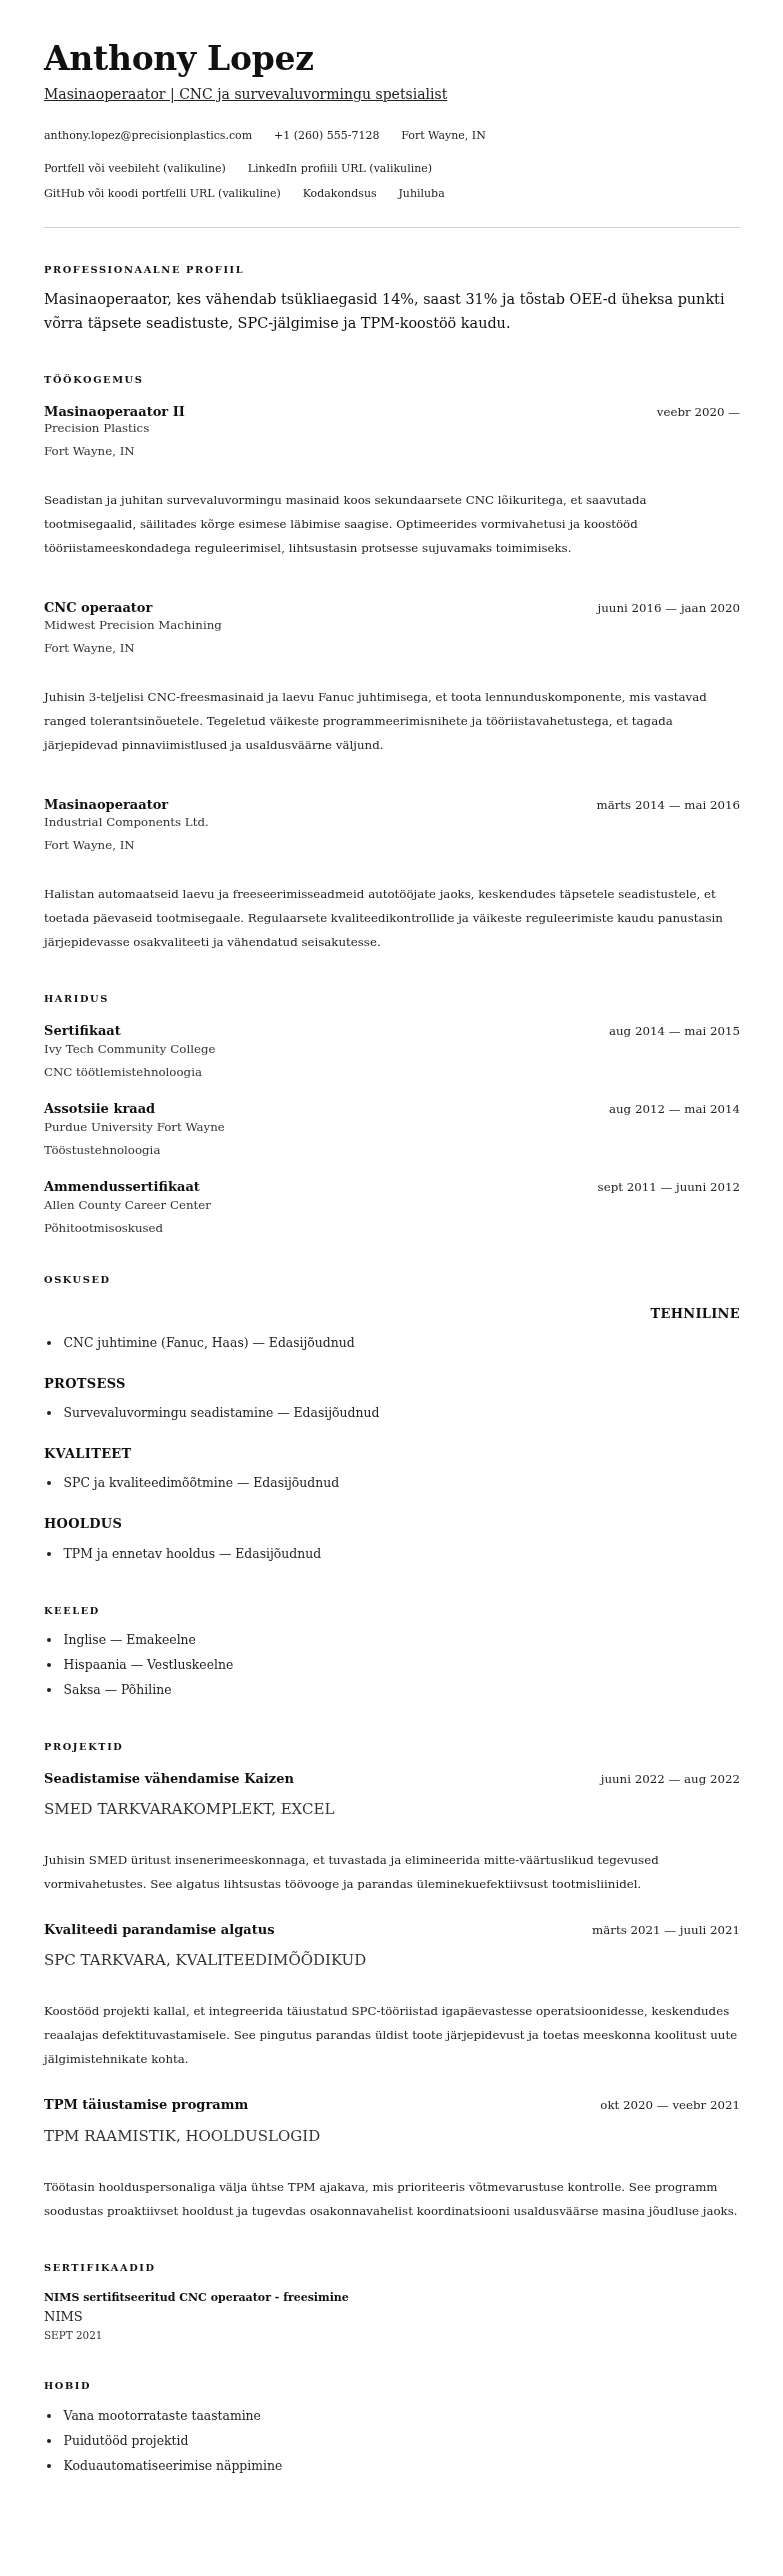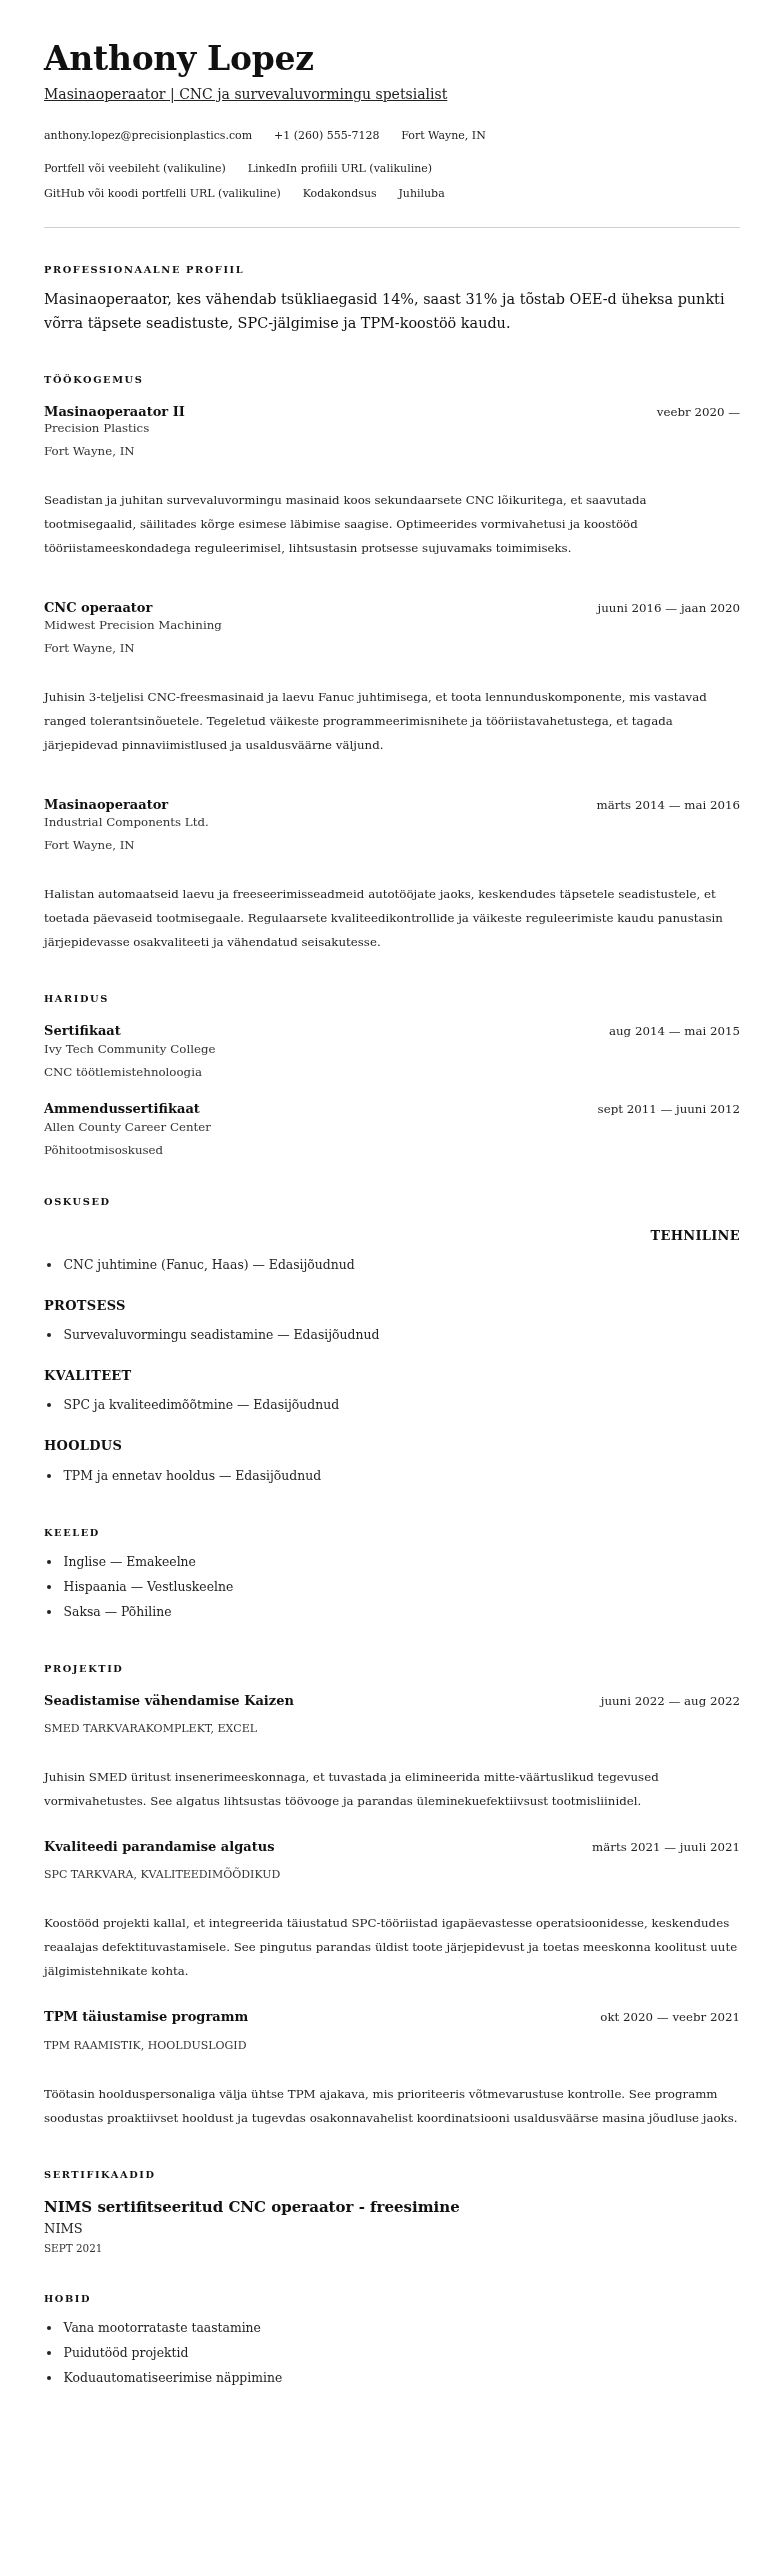--- a/index.html
+++ b/index.html
@@ -33,23 +33,23 @@
   .entry-desc { font-size: 11.8px; line-height: 24px; color: #222; margin-top: 30px; }
   .job + .job { margin-top: 40px; }
   .edu { margin-top: 19.6px; }
   .edu + .edu { margin-top: 22px; }
   .edu .entry-org { margin-top: 3.9px; }
   .edu .entry-field { font-size: 11.8px; color: #333; margin-top: 9.1px; }
   .skill-cat { font-size: 13px; font-weight: bold; margin-top: 21px; letter-spacing: 0.3px; }
   .skill-cat.first { margin-top: 21px; text-align: right; }
   ul.bullets { margin: 9.1px 0 0 0; padding: 0 0 0 18.3px; list-style: disc; }
   ul.bullets li { font-size: 12.4px; line-height: 25px; color: #222; padding-left: 1.3px; }
-  .proj-tech { font-size: 11px; color: #333; margin-top: 14.4px; text-transform: uppercase; }
+  .proj-tech { font-size: 15px; color: #333; margin-top: 14.4px; text-transform: uppercase; }
   .proj + .proj { margin-top: 26px; }
-  .cert-title { font-size: 15px; font-weight: bold; margin-top: 18.3px; }
+  .cert-title { font-size: 11px; font-weight: bold; margin-top: 18.3px; }
   .cert-org { font-size: 13px; color: #222; margin-top: 5.2px; }
   .cert-date { font-size: 10.4px; color: #333; margin-top: 5.2px; text-transform: uppercase; }
 </style>
 </head>
 <body>
 
 <div class="page">
 
   <header>
     <h1 class="name">Anthony Lopez</h1>
@@ -116,20 +116,28 @@
 
     <div class="edu">
       <div class="entry-head">
         <span class="entry-title">Sertifikaat</span>
         <span class="entry-date">aug 2014 — mai 2015</span>
       </div>
       <div class="entry-org">Ivy Tech Community College</div>
       <div class="entry-field">CNC töötlemistehnoloogia</div>
     </div>
 
+    <div class="edu">
+      <div class="entry-head">
+        <span class="entry-title">Assotsiie kraad</span>
+        <span class="entry-date">aug 2012 — mai 2014</span>
+      </div>
+      <div class="entry-org">Purdue University Fort Wayne</div>
+      <div class="entry-field">Tööstustehnoloogia</div>
+    </div>
 
     <div class="edu">
       <div class="entry-head">
         <span class="entry-title">Ammendussertifikaat</span>
         <span class="entry-date">sept 2011 — juuni 2012</span>
       </div>
       <div class="entry-org">Allen County Career Center</div>
       <div class="entry-field">Põhitootmisoskused</div>
     </div>
   </section>

